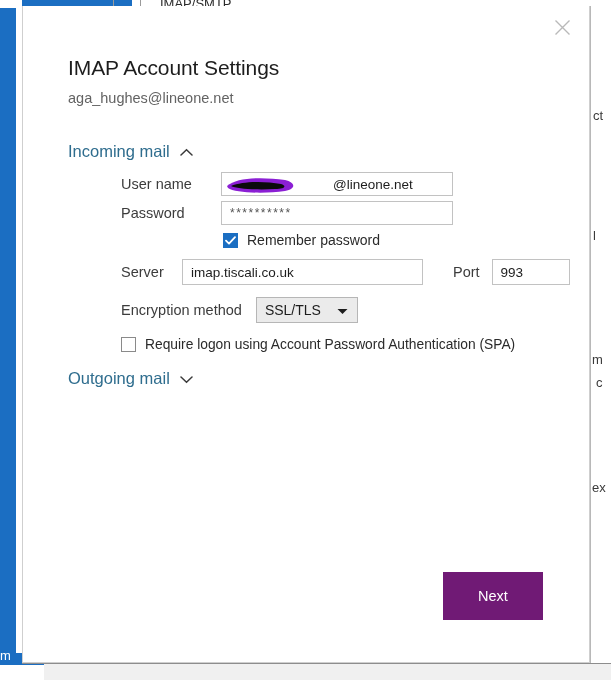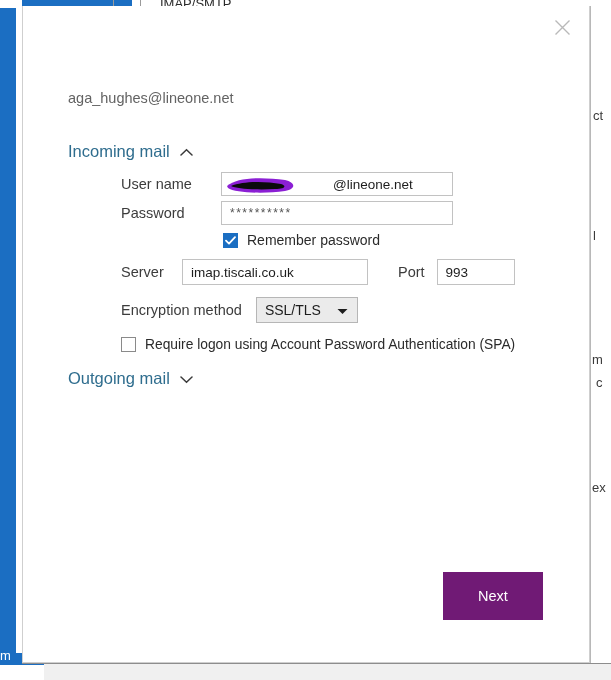--- a/index.html
+++ b/index.html
@@ -201,21 +201,21 @@
     justify-content: center;
     flex: none;
   }
   .cb.checked { background: #1b6ec2; border: 1px solid #1b6ec2; }
   .cb.unchecked { background: #ffffff; border: 1px solid #8a8a8a; }
   .cb-label { font-size: 14px; color: #2b2b2b; }
 
   
   #row-server { left: 98px; top: 253px; }
   #row-server .fld-label { width: 52px; margin-right: 9px; text-align: left; }
-  #server-input { width: 186px; height: 26px; }
+  #server-input { width: 241px; height: 26px; }
   #port-label { margin-left: 30px; font-size: 14.5px; color: #3c3c3c; }
   #port-input { width: 78px; height: 26px; margin-left: 12px; }
 
   
   #row-encryption { left: 98px; top: 291px; align-items: center; }
   #row-encryption .fld-label { font-size: 14.5px; }
   .selectbox {
     margin-left: 14px;
     width: 102px;
     height: 25px;
@@ -288,20 +288,21 @@
 <div id="dialog">
 
   <div class="close-btn">
     <span>
       <svg width="17" height="17" viewBox="0 0 17 17" aria-hidden="true">
         <path d="M1.5 1.5 L15.5 15.5 M15.5 1.5 L1.5 15.5" stroke="#b9b9b9" stroke-width="1.4" fill="none"></path>
       </svg>
     </span>
   </div>
 
+  <div class="dlg-title">IMAP Account Settings</div>
   <div class="dlg-subtitle">aga_hughes@lineone.net</div>
 
   <div class="section-head" id="incoming-head">
     <span class="sec-label">Incoming mail</span>
     <span class="chev">
       <svg width="13" height="9" viewBox="0 0 13 9" aria-hidden="true">
         <path d="M1 7 L6.5 1.8 L12 7" stroke="#3a3a3a" stroke-width="1.5" fill="none" stroke-linecap="round"></path>
       </svg>
     </span>
   </div>

